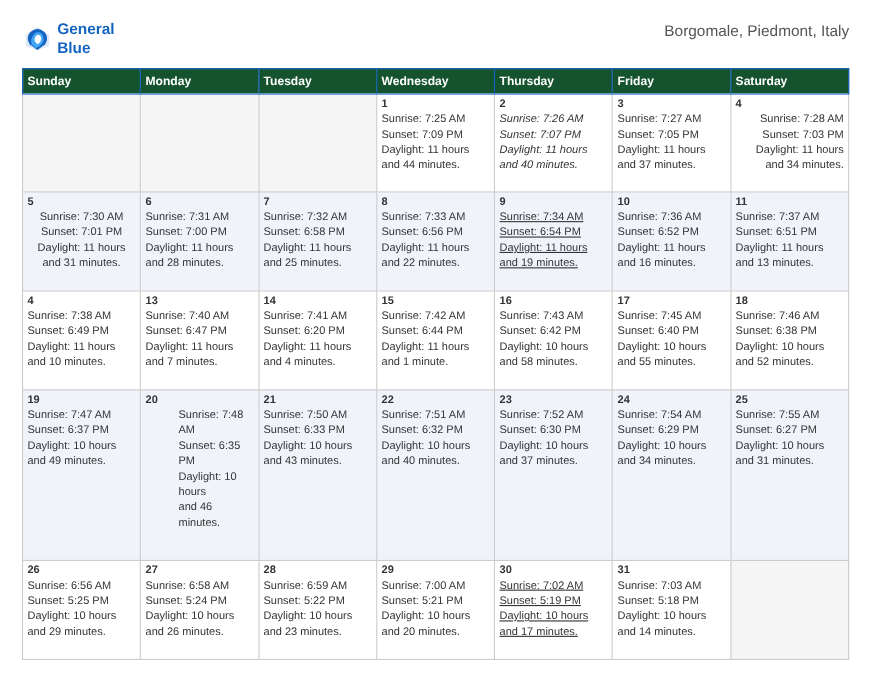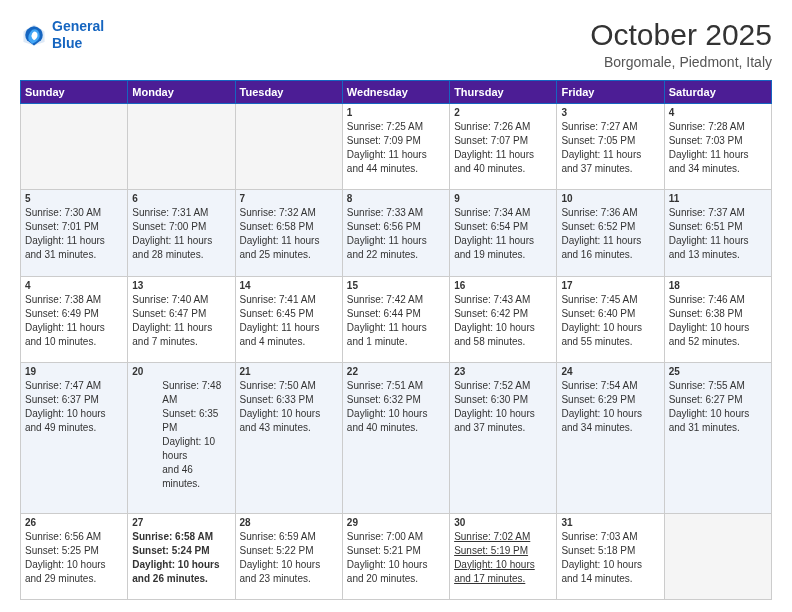--- a/index.html
+++ b/index.html
@@ -55,21 +55,21 @@
       margin-top: 2px;
     }
     .calendar {
       flex: 1;
       border: 1px solid #ccc;
       border-collapse: collapse;
       width: 100%;
       table-layout: fixed;
     }
     .calendar th {
-      background-color: #4c1d95;
+      background-color: #14532d;
       color: #fff;
       font-size: 11px;
       font-weight: bold;
       padding: 5px 4px;
       text-align: left;
       border: 1px solid #1565c0;
     }
     .calendar td {
       vertical-align: top;
       border: 1px solid #ccc;
@@ -107,21 +107,20 @@
         <path d="M8 10 Q16 2 24 10 Q28 16 24 22 L16 28 L8 22 Q4 16 8 10Z" fill="#1565c0"></path>
         <path d="M14 10 Q20 8 22 14 Q24 20 18 24 L14 26 L10 22 Q8 16 14 10Z" fill="#42a5f5"></path>
         <path d="M16 12 Q20 12 20 16 Q20 20 16 22 L14 20 Q12 17 14 14Z" fill="white"></path>
       </svg>
       <div class="logo-text">
         <div><span>General</span></div>
         <div><span>Blue</span></div>
       </div>
     </div>
     <div class="title-block">
-      <div class="month-title">October 2025</div>
       <div class="location">Borgomale, Piedmont, Italy</div>
     </div>
   </div>
 
   <table class="calendar">
     <thead>
       <tr>
       <th>Sunday</th>
           <th>Monday</th>
           <th>Tuesday</th>
@@ -138,44 +137,44 @@
           <td class="empty"></td>
           <td>
             <span class="day-num">1</span>
             <div class="day-info" style="white-space: pre-line;">Sunrise: 7:25 AM
 Sunset: 7:09 PM
 Daylight: 11 hours
 and 44 minutes.</div>
           </td>
           <td>
             <span class="day-num">2</span>
-            <div class="day-info" style="white-space: pre-line;">Sunrise: 7:26 AM
+            <div class="day-info" style="white-space: pre-line; font-style: italic;">Sunrise: 7:26 AM
 Sunset: 7:07 PM
 Daylight: 11 hours
 and 40 minutes.</div>
           </td>
           <td>
             <span class="day-num">3</span>
             <div class="day-info" style="white-space: pre-line;">Sunrise: 7:27 AM
 Sunset: 7:05 PM
 Daylight: 11 hours
 and 37 minutes.</div>
           </td>
           <td>
             <span class="day-num">4</span>
-            <div class="day-info" style="white-space: pre-line;">Sunrise: 7:28 AM
+            <div class="day-info" style="white-space: pre-line; text-align: right;">Sunrise: 7:28 AM
 Sunset: 7:03 PM
 Daylight: 11 hours
 and 34 minutes.</div>
           </td>
         </tr>
         <tr class="row-shade">
           <td>
             <span class="day-num">5</span>
-            <div class="day-info" style="white-space: pre-line;">Sunrise: 7:30 AM
+            <div class="day-info" style="white-space: pre-line; text-align: center;">Sunrise: 7:30 AM
 Sunset: 7:01 PM
 Daylight: 11 hours
 and 31 minutes.</div>
           </td>
           <td>
             <span class="day-num">6</span>
             <div class="day-info" style="white-space: pre-line;">Sunrise: 7:31 AM
 Sunset: 7:00 PM
 Daylight: 11 hours
 and 28 minutes.</div>
@@ -189,21 +188,21 @@
           </td>
           <td>
             <span class="day-num">8</span>
             <div class="day-info" style="white-space: pre-line;">Sunrise: 7:33 AM
 Sunset: 6:56 PM
 Daylight: 11 hours
 and 22 minutes.</div>
           </td>
           <td>
             <span class="day-num">9</span>
-            <div class="day-info" style="white-space: pre-line;">Sunrise: 7:34 AM
+            <div class="day-info" style="white-space: pre-line; text-decoration: underline;">Sunrise: 7:34 AM
 Sunset: 6:54 PM
 Daylight: 11 hours
 and 19 minutes.</div>
           </td>
           <td>
             <span class="day-num">10</span>
             <div class="day-info" style="white-space: pre-line;">Sunrise: 7:36 AM
 Sunset: 6:52 PM
 Daylight: 11 hours
 and 16 minutes.</div>
@@ -227,21 +226,21 @@
           <td>
             <span class="day-num">13</span>
             <div class="day-info" style="white-space: pre-line;">Sunrise: 7:40 AM
 Sunset: 6:47 PM
 Daylight: 11 hours
 and 7 minutes.</div>
           </td>
           <td>
             <span class="day-num">14</span>
             <div class="day-info" style="white-space: pre-line;">Sunrise: 7:41 AM
-Sunset: 6:45 PM
+Sunset: 6:20 PM
 Daylight: 11 hours
 and 4 minutes.</div>
           </td>
           <td>
             <span class="day-num">15</span>
             <div class="day-info" style="white-space: pre-line;">Sunrise: 7:42 AM
 Sunset: 6:44 PM
 Daylight: 11 hours
 and 1 minute.</div>
           </td>
@@ -321,21 +320,21 @@
         <tr>
           <td>
             <span class="day-num">26</span>
             <div class="day-info" style="white-space: pre-line;">Sunrise: 6:56 AM
 Sunset: 5:25 PM
 Daylight: 10 hours
 and 29 minutes.</div>
           </td>
           <td>
             <span class="day-num">27</span>
-            <div class="day-info" style="white-space: pre-line; font-weight: bold;">Sunrise: 6:58 AM
+            <div class="day-info" style="white-space: pre-line;">Sunrise: 6:58 AM
 Sunset: 5:24 PM
 Daylight: 10 hours
 and 26 minutes.</div>
           </td>
           <td>
             <span class="day-num">28</span>
             <div class="day-info" style="white-space: pre-line;">Sunrise: 6:59 AM
 Sunset: 5:22 PM
 Daylight: 10 hours
 and 23 minutes.</div>

